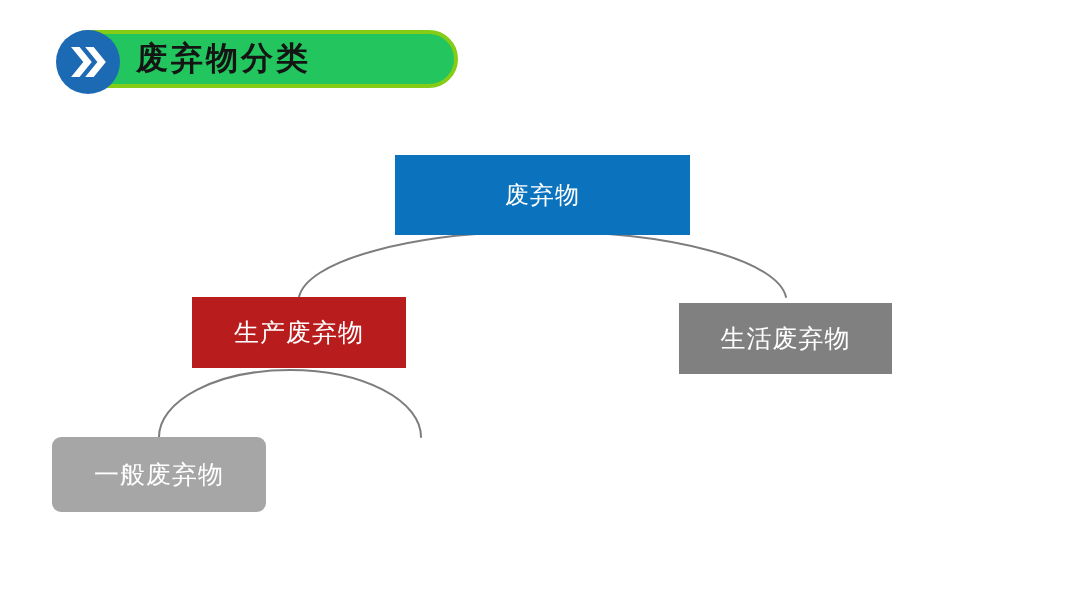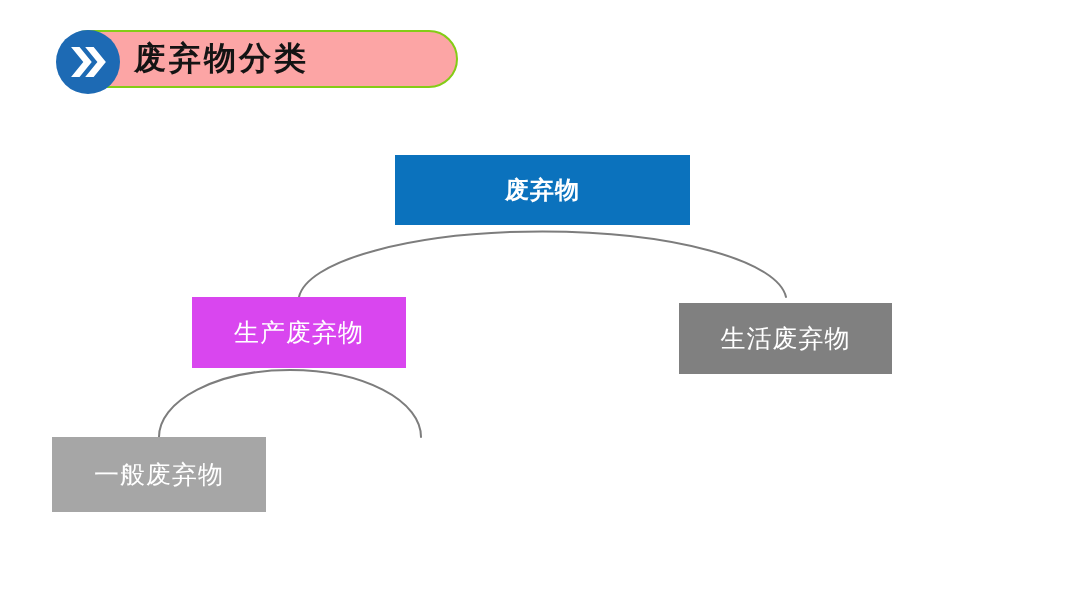--- a/index.html
+++ b/index.html
@@ -11,22 +11,22 @@
     overflow: hidden;
     font-family: "Liberation Sans", "DejaVu Sans", sans-serif;
   }
 
   
   .title-pill {
     position: absolute;
     left: 60px; top: 30px;
     width: 398px; height: 58px;
     box-sizing: border-box;
-    background: #fca5a5;
-    border: 2px solid #84cc16;
+    background: #22c55e;
+    border: 4px solid #84cc16;
     border-radius: 30px;
   }
   .title-text {
     position: absolute;
     left: 72px; top: 50%;
     transform: translateY(-50%);
     font-family: "Liberation Serif", "DejaVu Serif", serif;
     font-weight: 700;
     font-size: 32px;
     letter-spacing: 3px;
@@ -64,28 +64,28 @@
     display: flex;
     align-items: center;
     justify-content: center;
     color: #ffffff;
     font-size: 25px;
     letter-spacing: 1px;
     white-space: nowrap;
   }
   .node-root {
     left: 395px; top: 155px;
-    width: 295px; height: 70px;
+    width: 295px; height: 80px;
     background: #0b72bd;
-    font-weight: 700;
+    font-weight: 400;
     font-size: 24px;
   }
-  .node-production { left: 192px; top: 297px; width: 214px; height: 71px; background: #d946ef; }
+  .node-production { left: 192px; top: 297px; width: 214px; height: 71px; background: #b91c1c; }
   .node-domestic   { left: 679px; top: 297px; width: 213px; height: 71px; background: #808080; margin-top: 6px; }
-  .node-general    { left: 52px;  top: 437px; width: 214px; height: 75px; background: #a6a6a6; }
+  .node-general    { left: 52px;  top: 437px; width: 214px; height: 75px; background: #a6a6a6; border-radius: 9px; }
   .node-hazardous  { left: 315px; top: 437px; width: 213px; height: 75px; background: #a6a6a6; }
 </style>
 </head>
 <body>
 
 <div class="slide">
 
   <div class="title-pill">
     <span class="title-text">废弃物分类</span>
   </div>

